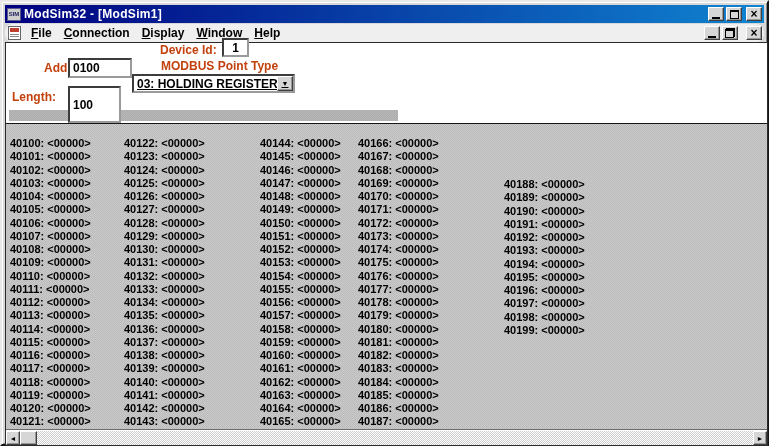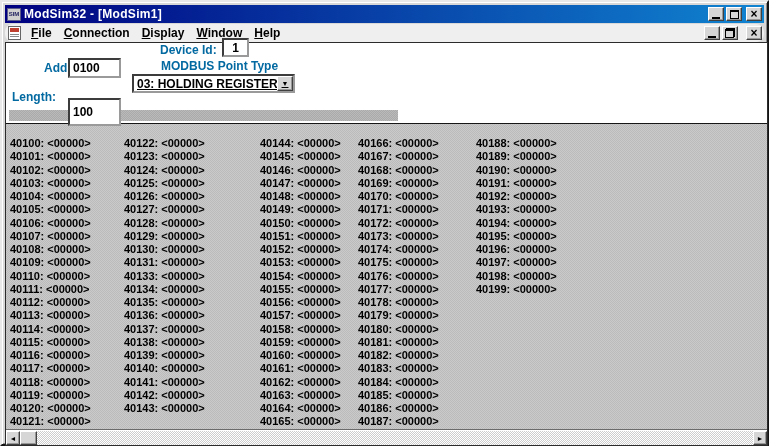--- a/index.html
+++ b/index.html
@@ -41,21 +41,21 @@
   .docicon::after { content:""; position:absolute; left:1px; top:7px; width:9px; height:1px;
     background:#888; box-shadow:0 2px 0 #888; }
   .mitem { padding:1px 6px 2px 6px; color:#000; white-space:nowrap; }
   .mspacer { flex:1 1 auto; }
   .mdibtns { display:flex; gap:2px; padding-right:2px; }
 
   
   .client { position:absolute; left:3px; top:40px; width:763px; height:404px;
     background:#fff; border:1px solid #2b2b2b; }
 
-  .lbl { position:absolute; font-size:12px; font-weight:bold; color:#0369a1;
+  .lbl { position:absolute; font-size:12px; font-weight:bold; color:#c2410c;
     background:#fff; padding:0 2px; white-space:nowrap; z-index:3; }
   .inp { position:absolute; background:#fff; border:2px solid; z-index:3;
     border-color:#3c3c3c #9a9a9a #9a9a9a #3c3c3c;
     font-family:"Liberation Sans",sans-serif; font-size:12px; font-weight:bold; color:#000; padding:0 3px; }
 
   .combo { position:absolute; left:130px; top:72px; width:163px; height:19px;
     background:#fff; border:2px solid; border-color:#3c3c3c #9a9a9a #9a9a9a #3c3c3c;
     display:flex; align-items:center; z-index:3;text-decoration:underline; }
   .combo-text { flex:1 1 auto; font-size:12px; font-weight:bold; padding-left:3px;
     white-space:nowrap; overflow:hidden; }
@@ -125,33 +125,33 @@
         </span>
     </span>
   </div>
 
   <div class="client"></div>
 
   <span class="lbl" style="left:156px; top:41px;">Device Id:</span>
   <input class="inp" style="left: 220px; top: 36px; width: 27px; height: 19px; text-align: center;" value="1">
 
   <span class="lbl" style="left:4px; top:59px;margin-left:36px;">Address:</span>
-  <input class="inp" style="left: 66px; top: 56px; width: 53px; height: 20px;" value="0100">
+  <input class="inp" style="left: 66px; top: 56px; width: 64px; height: 20px;" value="0100">
 
   <span class="lbl" style="left:157px; top:57px;">MODBUS Point Type</span>
 
   <div class="combo">
     <span class="combo-text">03: HOLDING REGISTER</span>
     <span class="b3 combo-btn">
         <span>▼</span>
       </span>
   </div>
 
   <span class="lbl" style="left:8px; top:88px;text-align:center;">Length:</span>
-  <input class="inp" style="left: 66px; top: 96px; width: 53px; height: 28px;" value="100">
+  <input class="inp" style="left: 66px; top: 84px; width: 53px; height: 37px;" value="100">
 
   <div class="pollbar"></div>
 
   <div class="datapanel" id="register-grid">
       <div class="regcol" style="left: 4px;">
         <div class="regcell">40100: &lt;00000&gt;</div>
         <div class="regcell">40101: &lt;00000&gt;</div>
         <div class="regcell">40102: &lt;00000&gt;</div>
         <div class="regcell">40103: &lt;00000&gt;</div>
         <div class="regcell">40104: &lt;00000&gt;</div>
@@ -177,20 +177,21 @@
         <div class="regcell">40122: &lt;00000&gt;</div>
         <div class="regcell">40123: &lt;00000&gt;</div>
         <div class="regcell">40124: &lt;00000&gt;</div>
         <div class="regcell">40125: &lt;00000&gt;</div>
         <div class="regcell">40126: &lt;00000&gt;</div>
         <div class="regcell">40127: &lt;00000&gt;</div>
         <div class="regcell">40128: &lt;00000&gt;</div>
         <div class="regcell">40129: &lt;00000&gt;</div>
         <div class="regcell">40130: &lt;00000&gt;</div>
         <div class="regcell">40131: &lt;00000&gt;</div>
+        <div class="regcell">40132: &lt;00000&gt;</div>
         <div class="regcell">40133: &lt;00000&gt;</div>
         <div class="regcell">40134: &lt;00000&gt;</div>
         <div class="regcell">40135: &lt;00000&gt;</div>
         <div class="regcell">40136: &lt;00000&gt;</div>
         <div class="regcell">40137: &lt;00000&gt;</div>
         <div class="regcell">40138: &lt;00000&gt;</div>
         <div class="regcell">40139: &lt;00000&gt;</div>
         <div class="regcell">40140: &lt;00000&gt;</div>
         <div class="regcell">40141: &lt;00000&gt;</div>
         <div class="regcell">40142: &lt;00000&gt;</div>
@@ -237,21 +238,21 @@
         <div class="regcell">40179: &lt;00000&gt;</div>
         <div class="regcell">40180: &lt;00000&gt;</div>
         <div class="regcell">40181: &lt;00000&gt;</div>
         <div class="regcell">40182: &lt;00000&gt;</div>
         <div class="regcell">40183: &lt;00000&gt;</div>
         <div class="regcell">40184: &lt;00000&gt;</div>
         <div class="regcell">40185: &lt;00000&gt;</div>
         <div class="regcell">40186: &lt;00000&gt;</div>
         <div class="regcell">40187: &lt;00000&gt;</div>
       </div>
-      <div class="regcol" style="left: 470px;">
+      <div class="regcol" style="left: 498px; margin-top: 41px;">
         <div class="regcell">40188: &lt;00000&gt;</div>
         <div class="regcell">40189: &lt;00000&gt;</div>
         <div class="regcell">40190: &lt;00000&gt;</div>
         <div class="regcell">40191: &lt;00000&gt;</div>
         <div class="regcell">40192: &lt;00000&gt;</div>
         <div class="regcell">40193: &lt;00000&gt;</div>
         <div class="regcell">40194: &lt;00000&gt;</div>
         <div class="regcell">40195: &lt;00000&gt;</div>
         <div class="regcell">40196: &lt;00000&gt;</div>
         <div class="regcell">40197: &lt;00000&gt;</div>

